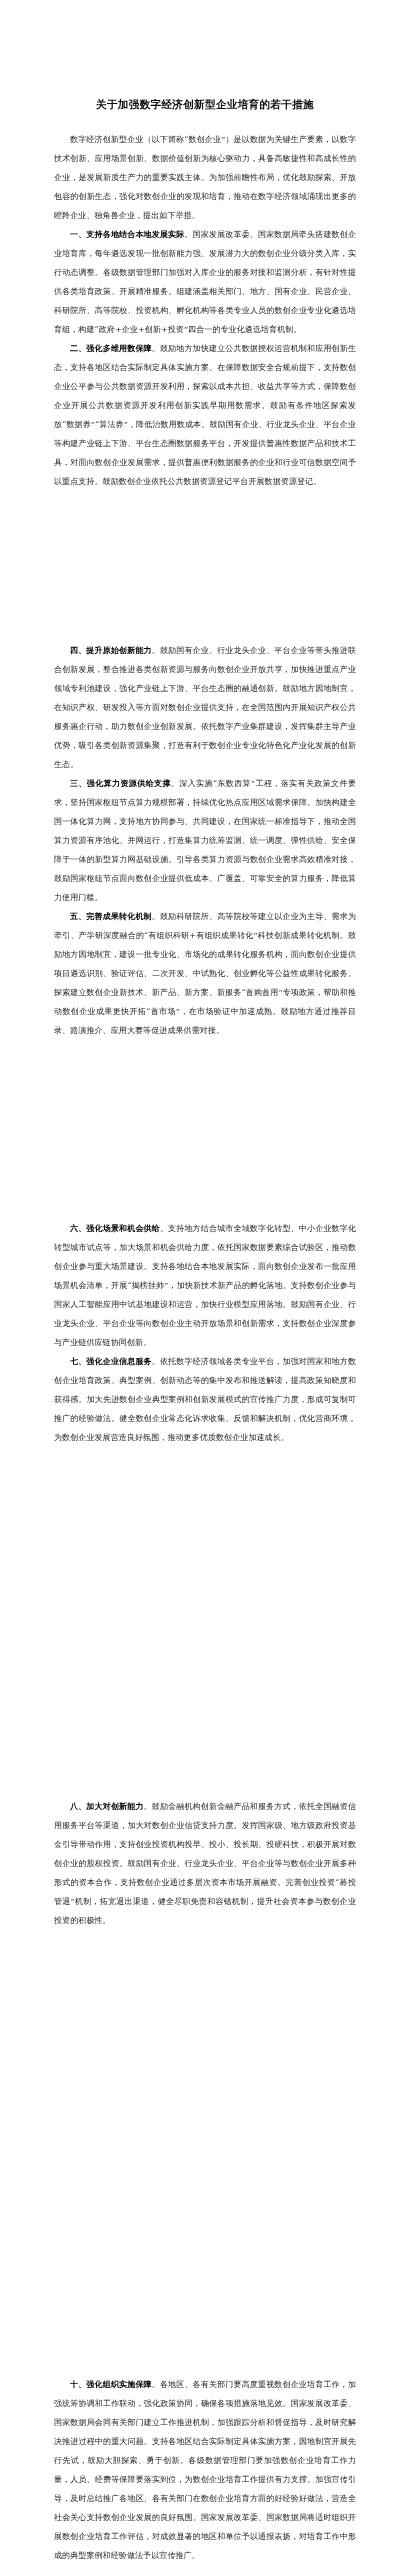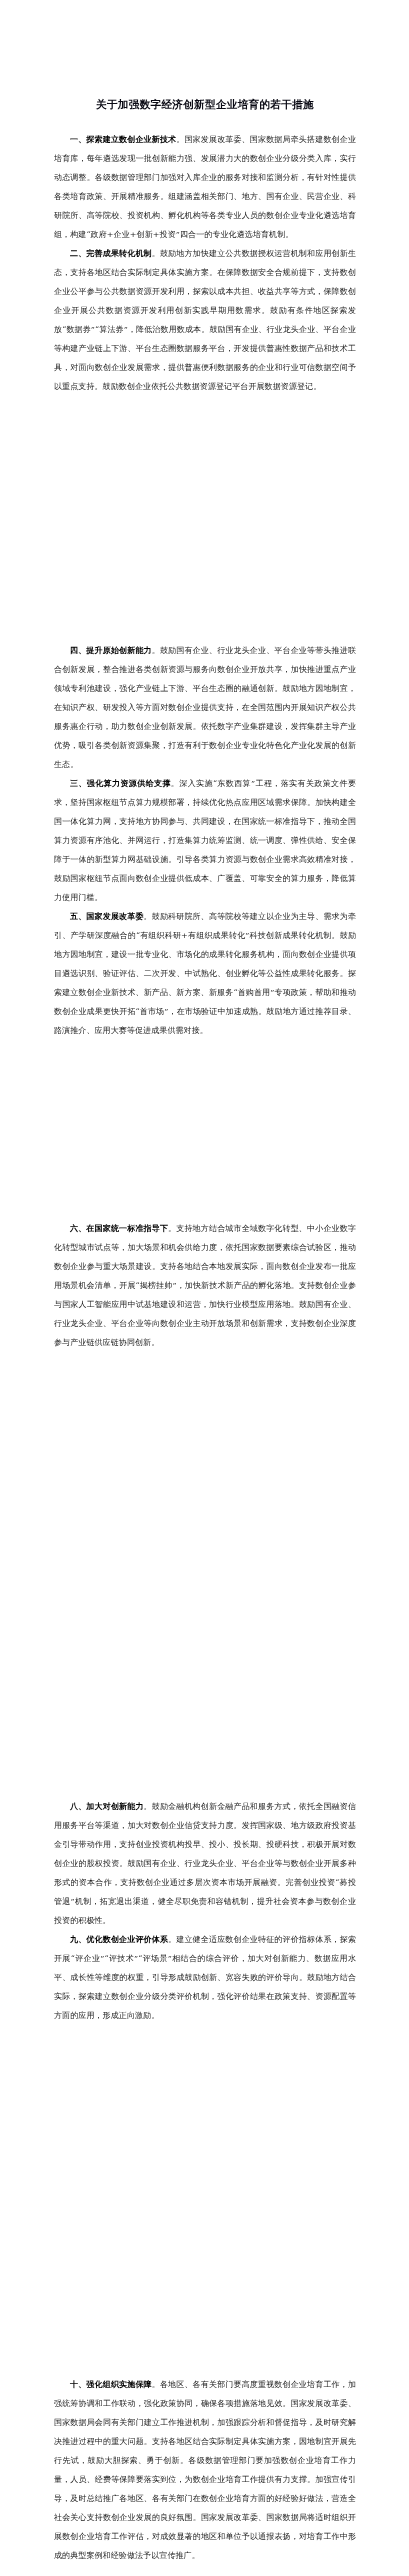--- a/index.html
+++ b/index.html
@@ -70,49 +70,50 @@
 </style>
 </head>
 <body>
 
 <div class="doc">
 
   <div class="page page-1">
     <div class="page-body">
       <h1 class="doc-title">关于加强数字经济创新型企业培育的若干措施</h1>
 
+      <p class="para first"><span>数字经济创新型企业（以下简称“数创企业”）是以数据为关键生产要素，以数字技术创新、应用场景创新、数据价值创新为核心驱动力，具备高敏捷性和高成长性的企业，是发展新质生产力的重要实践主体。为加强前瞻性布局，优化鼓励探索、开放包容的创新生态，强化对数创企业的发现和培育，推动在数字经济领域涌现出更多的瞪羚企业、独角兽企业，提出如下举措。</span></p>
 
-      <p class="para"><span class="sec-num">一、</span><span class="sec-title">探索建立数创企业新技术</span><span>。国家发展改革委、国家数据局牵头搭建数创企业培育库，每年遴选发现一批创新能力强、发展潜力大的数创企业分级分类入库，实行动态调整。各级数据管理部门加强对入库企业的服务对接和监测分析，有针对性提供各类培育政策、开展精准服务。组建涵盖相关部门、地方、国有企业、民营企业、科研院所、高等院校、投资机构、孵化机构等各类专业人员的数创企业专业化遴选培育组，构建“政府+企业+创新+投资”四合一的专业化遴选培育机制。</span></p>
+      <p class="para"><span class="sec-num">一、</span><span class="sec-title">支持各地结合本地发展实际</span><span>。国家发展改革委、国家数据局牵头搭建数创企业培育库，每年遴选发现一批创新能力强、发展潜力大的数创企业分级分类入库，实行动态调整。各级数据管理部门加强对入库企业的服务对接和监测分析，有针对性提供各类培育政策、开展精准服务。组建涵盖相关部门、地方、国有企业、民营企业、科研院所、高等院校、投资机构、孵化机构等各类专业人员的数创企业专业化遴选培育组，构建“政府+企业+创新+投资”四合一的专业化遴选培育机制。</span></p>
 
-      <p class="para"><span class="sec-num">二、</span><span class="sec-title">完善成果转化机制</span><span>。鼓励地方加快建立公共数据授权运营机制和应用创新生态，支持各地区结合实际制定具体实施方案。在保障数据安全合规前提下，支持数创企业公平参与公共数据资源开发利用，探索以成本共担、收益共享等方式，保障数创企业开展公共数据资源开发利用创新实践早期用数需求。鼓励有条件地区探索发放“数据券”“算法券”，降低治数用数成本。鼓励国有企业、行业龙头企业、平台企业等构建产业链上下游、平台生态圈数据服务平台，开发提供普惠性数据产品和技术工具，对面向数创企业发展需求，提供普惠便利数据服务的企业和行业可信数据空间予以重点支持。鼓励数创企业依托公共数据资源登记平台开展数据资源登记。</span></p>
+      <p class="para"><span class="sec-num">二、</span><span class="sec-title">强化多维用数保障</span><span>。鼓励地方加快建立公共数据授权运营机制和应用创新生态，支持各地区结合实际制定具体实施方案。在保障数据安全合规前提下，支持数创企业公平参与公共数据资源开发利用，探索以成本共担、收益共享等方式，保障数创企业开展公共数据资源开发利用创新实践早期用数需求。鼓励有条件地区探索发放“数据券”“算法券”，降低治数用数成本。鼓励国有企业、行业龙头企业、平台企业等构建产业链上下游、平台生态圈数据服务平台，开发提供普惠性数据产品和技术工具，对面向数创企业发展需求，提供普惠便利数据服务的企业和行业可信数据空间予以重点支持。鼓励数创企业依托公共数据资源登记平台开展数据资源登记。</span></p>
     </div>
   </div>
 
   <div class="page page-n">
     <div class="page-body">
       <p class="para"><span class="sec-num">四、</span><span class="sec-title">提升原始创新能力</span><span>。鼓励国有企业、行业龙头企业、平台企业等带头推进联合创新发展，整合推进各类创新资源与服务向数创企业开放共享，加快推进重点产业领域专利池建设，强化产业链上下游、平台生态圈的融通创新。鼓励地方因地制宜，在知识产权、研发投入等方面对数创企业提供支持，在全国范围内开展知识产权公共服务惠企行动，助力数创企业创新发展。依托数字产业集群建设，发挥集群主导产业优势，吸引各类创新资源集聚，打造有利于数创企业专业化特色化产业化发展的创新生态。</span></p>
 
       <p class="para"><span class="sec-num">三、</span><span class="sec-title">强化算力资源供给支撑</span><span>。深入实施“东数西算”工程，落实有关政策文件要求，坚持国家枢纽节点算力规模部署，持续优化热点应用区域需求保障。加快构建全国一体化算力网，支持地方协同参与、共同建设，在国家统一标准指导下，推动全国算力资源有序池化、并网运行，打造集算力统筹监测、统一调度、弹性供给、安全保障于一体的新型算力网基础设施。引导各类算力资源与数创企业需求高效精准对接，鼓励国家枢纽节点面向数创企业提供低成本、广覆盖、可靠安全的算力服务，降低算力使用门槛。</span></p>
 
-      <p class="para"><span class="sec-num">五、</span><span class="sec-title">国家发展改革委</span><span>。鼓励科研院所、高等院校等建立以企业为主导、需求为牵引、产学研深度融合的“有组织科研+有组织成果转化”科技创新成果转化机制。鼓励地方因地制宜，建设一批专业化、市场化的成果转化服务机构，面向数创企业提供项目遴选识别、验证评估、二次开发、中试熟化、创业孵化等公益性成果转化服务。探索建立数创企业新技术、新产品、新方案、新服务“首购首用”专项政策，帮助和推动数创企业成果更快开拓“首市场”，在市场验证中加速成熟。鼓励地方通过推荐目录、路演推介、应用大赛等促进成果供需对接。</span></p>
+      <p class="para"><span class="sec-num">五、</span><span class="sec-title">完善成果转化机制</span><span>。鼓励科研院所、高等院校等建立以企业为主导、需求为牵引、产学研深度融合的“有组织科研+有组织成果转化”科技创新成果转化机制。鼓励地方因地制宜，建设一批专业化、市场化的成果转化服务机构，面向数创企业提供项目遴选识别、验证评估、二次开发、中试熟化、创业孵化等公益性成果转化服务。探索建立数创企业新技术、新产品、新方案、新服务“首购首用”专项政策，帮助和推动数创企业成果更快开拓“首市场”，在市场验证中加速成熟。鼓励地方通过推荐目录、路演推介、应用大赛等促进成果供需对接。</span></p>
     </div>
   </div>
 
   <div class="page page-n">
     <div class="page-body">
-      <p class="para"><span class="sec-num">六、</span><span class="sec-title">在国家统一标准指导下</span><span>。支持地方结合城市全域数字化转型、中小企业数字化转型城市试点等，加大场景和机会供给力度，依托国家数据要素综合试验区，推动数创企业参与重大场景建设。支持各地结合本地发展实际，面向数创企业发布一批应用场景机会清单，开展“揭榜挂帅”，加快新技术新产品的孵化落地。支持数创企业参与国家人工智能应用中试基地建设和运营，加快行业模型应用落地。鼓励国有企业、行业龙头企业、平台企业等向数创企业主动开放场景和创新需求，支持数创企业深度参与产业链供应链协同创新。</span></p>
+      <p class="para"><span class="sec-num">六、</span><span class="sec-title">强化场景和机会供给</span><span>。支持地方结合城市全域数字化转型、中小企业数字化转型城市试点等，加大场景和机会供给力度，依托国家数据要素综合试验区，推动数创企业参与重大场景建设。支持各地结合本地发展实际，面向数创企业发布一批应用场景机会清单，开展“揭榜挂帅”，加快新技术新产品的孵化落地。支持数创企业参与国家人工智能应用中试基地建设和运营，加快行业模型应用落地。鼓励国有企业、行业龙头企业、平台企业等向数创企业主动开放场景和创新需求，支持数创企业深度参与产业链供应链协同创新。</span></p>
 
+      <p class="para"><span class="sec-num">七、</span><span class="sec-title">强化企业信息服务</span><span>。依托数字经济领域各类专业平台，加强对国家和地方数创企业培育政策、典型案例、创新动态等的集中发布和推送解读，提高政策知晓度和获得感。加大先进数创企业典型案例和创新发展模式的宣传推广力度，形成可复制可推广的经验做法。健全数创企业常态化诉求收集、反馈和解决机制，优化营商环境，为数创企业发展营造良好氛围，推动更多优质数创企业加速成长。</span></p>
     </div>
   </div>
 
   <div class="page page-n">
     <div class="page-body">
       <p class="para"><span class="sec-num">八、</span><span class="sec-title">加大对创新能力</span><span>。鼓励金融机构创新金融产品和服务方式，依托全国融资信用服务平台等渠道，加大对数创企业信贷支持力度。发挥国家级、地方级政府投资基金引导带动作用，支持创业投资机构投早、投小、投长期、投硬科技，积极开展对数创企业的股权投资。鼓励国有企业、行业龙头企业、平台企业等与数创企业开展多种形式的资本合作，支持数创企业通过多层次资本市场开展融资。完善创业投资“募投管退”机制，拓宽退出渠道，健全尽职免责和容错机制，提升社会资本参与数创企业投资的积极性。</span></p>
 
-      <p class="para"><span class="sec-num">九、</span><span class="sec-title">优化数创企业评价体系</span><span>。建立健全适应数创企业特征的评价指标体系，探索开展“评企业”“评技术”“评场景”相结合的综合评价，加大对创新能力、数据应用水平、成长性等维度的权重，引导形成鼓励创新、宽容失败的评价导向。鼓励地方结合实际，探索建立数创企业分级分类评价机制，强化评价结果在政策支持、资源配置等方面的应用，形成正向激励。</span></p>
     </div>
   </div>
 
   <div class="page page-n">
     <div class="page-body">
       <p class="para"><span class="sec-num">十、</span><span class="sec-title">强化组织实施保障</span><span>。各地区、各有关部门要高度重视数创企业培育工作，加强统筹协调和工作联动，强化政策协同，确保各项措施落地见效。国家发展改革委、国家数据局会同有关部门建立工作推进机制，加强跟踪分析和督促指导，及时研究解决推进过程中的重大问题。支持各地区结合实际制定具体实施方案，因地制宜开展先行先试，鼓励大胆探索、勇于创新。各级数据管理部门要加强数创企业培育工作力量，人员、经费等保障要落实到位，为数创企业培育工作提供有力支撑。加强宣传引导，及时总结推广各地区、各有关部门在数创企业培育方面的好经验好做法，营造全社会关心支持数创企业发展的良好氛围。国家发展改革委、国家数据局将适时组织开展数创企业培育工作评估，对成效显著的地区和单位予以通报表扬，对培育工作中形成的典型案例和经验做法予以宣传推广。</span></p>
     </div>
   </div>
 
 </div>

